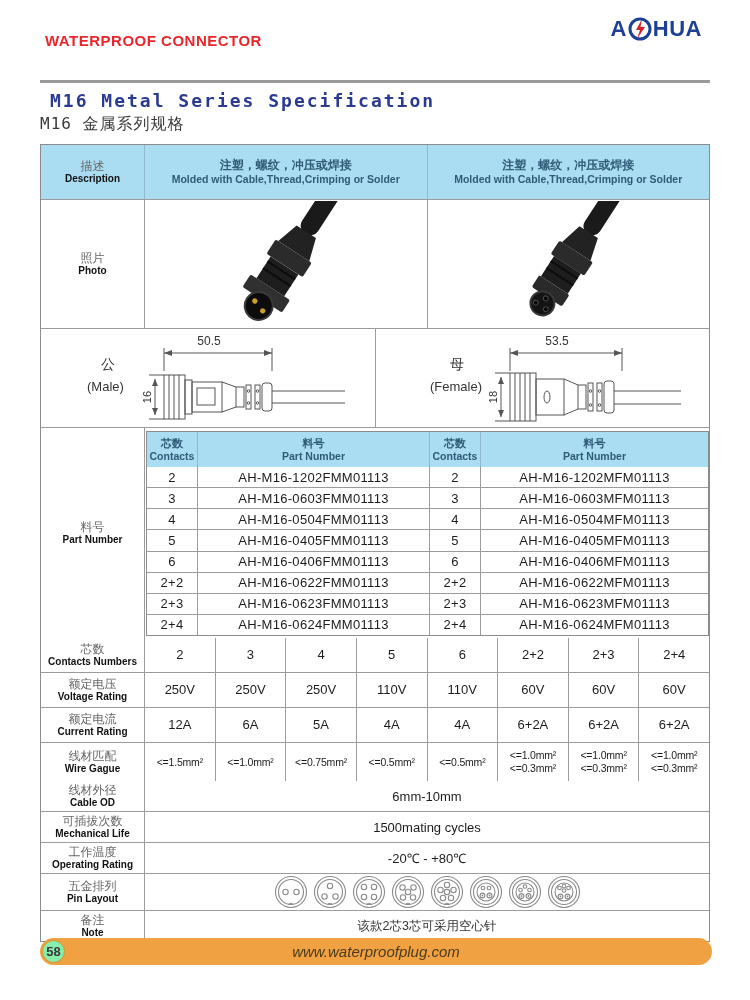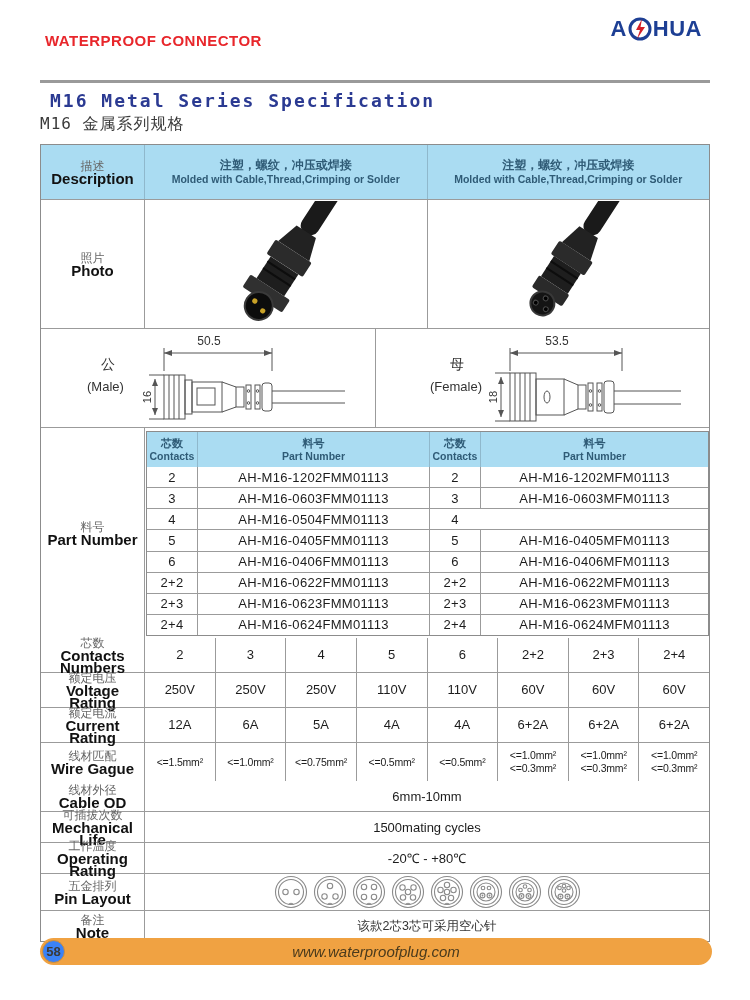--- a/index.html
+++ b/index.html
@@ -14,21 +14,21 @@
   .rule{height:3px;background:#9a9a9a;margin-top:3px;}
   h1{margin:7px 10px 0;font-family:"DejaVu Sans Mono",monospace;font-weight:600;font-size:18px;color:#2b3a92;letter-spacing:2px;}
   h2{margin:3px 0 9px;font-family:"DejaVu Sans Mono",monospace;font-weight:500;font-size:16px;color:#3a3a3a;letter-spacing:1px;}
 
   
   .spec-table{border:1px solid #8c8c8c;width:668px;}
   .row{display:flex;border-top:1px solid #9b9b9b;}
   .row:first-child{border-top:none;}
   .lbl{width:103px;flex:0 0 103px;border-right:1px solid #9b9b9b;display:flex;flex-direction:column;align-items:center;justify-content:center;text-align:center;}
   .lbl .cn{font-size:12px;color:#666;line-height:14px;}
-  .lbl .en{font-size:15px;color:#111;font-weight:bold;line-height:12px;}
+  .lbl .en{font-size:10px;color:#111;font-weight:bold;line-height:12px;}
   .rest{flex:1;display:flex;min-width:0;}
 
   .r-desc{height:54px;background:#aadcf2;}
   .r-desc .lbl{border-right-color:#8fb8cc;}
   .desc-cell{flex:1;display:flex;flex-direction:column;align-items:center;justify-content:center;border-left:1px solid #8fb8cc;text-align:center;}
   .desc-cell:first-child{border-left:none;}
   .desc-cell .cn{font-size:12px;color:#2f5b76;font-weight:bold;line-height:15px;}
   .desc-cell .en{font-size:10.5px;color:#2f5b76;font-weight:bold;line-height:13px;}
 
   .r-photo{height:128px;}
@@ -67,21 +67,21 @@
   .r-full{height:30px;justify-content:center;}
   .full-cell{flex:1;display:flex;align-items:center;justify-content:center;font-size:13px;color:#1c1c1c;}
 
   .r-pin{height:36px;}
   .pin-cell{flex:1;display:flex;align-items:center;justify-content:center;gap:5px;}
   .r-note{height:30px;}
   .note-cell{flex:1;display:flex;align-items:center;justify-content:center;font-size:12.5px;color:#333;font-weight:500;}
 
   
   .footer{position:absolute;left:40px;right:38px;top:938px;height:27px;background:#f0a242;border-radius:14px;display:flex;align-items:center;}
-  .pgnum{width:23px;height:23px;background:#3b82f6;border-radius:50%;margin-left:2px;display:flex;align-items:center;justify-content:center;font-size:13px;font-weight:bold;color:#3a3a3a;border:1px solid #d88f2f;box-sizing:border-box;}
+  .pgnum{width:23px;height:23px;background:#86efac;border-radius:50%;margin-left:2px;display:flex;align-items:center;justify-content:center;font-size:13px;font-weight:bold;color:#3a3a3a;border:1px solid #d88f2f;box-sizing:border-box;}
   .site{flex:1;text-align:center;font-size:15px;color:#4a3a1c;font-weight:500;margin-right:25px;font-style:italic;}
 
   .lineart{stroke:#555;fill:none;stroke-width:1;}
   .pl{stroke:#8a8a8a;fill:none;stroke-width:1.1;}
 </style>
 </head>
 <body>
 
 <div class="page">
 
@@ -285,20 +285,21 @@
     <div class="pc c1 pval">3</div>
     <div class="pc c2 pval">AH-M16-0603FMM01113</div>
     <div class="pc c3 pval">3</div>
     <div class="pc c4 pval">AH-M16-0603MFM01113</div>
   </div>
 
   <div class="prow">
     <div class="pc c1 pval">4</div>
     <div class="pc c2 pval">AH-M16-0504FMM01113</div>
     <div class="pc c3 pval">4</div>
+    <div class="pc c4 pval">AH-M16-0504MFM01113</div>
   </div>
 
   <div class="prow">
     <div class="pc c1 pval">5</div>
     <div class="pc c2 pval">AH-M16-0405FMM01113</div>
     <div class="pc c3 pval">5</div>
     <div class="pc c4 pval">AH-M16-0405MFM01113</div>
   </div>
 
   <div class="prow">

